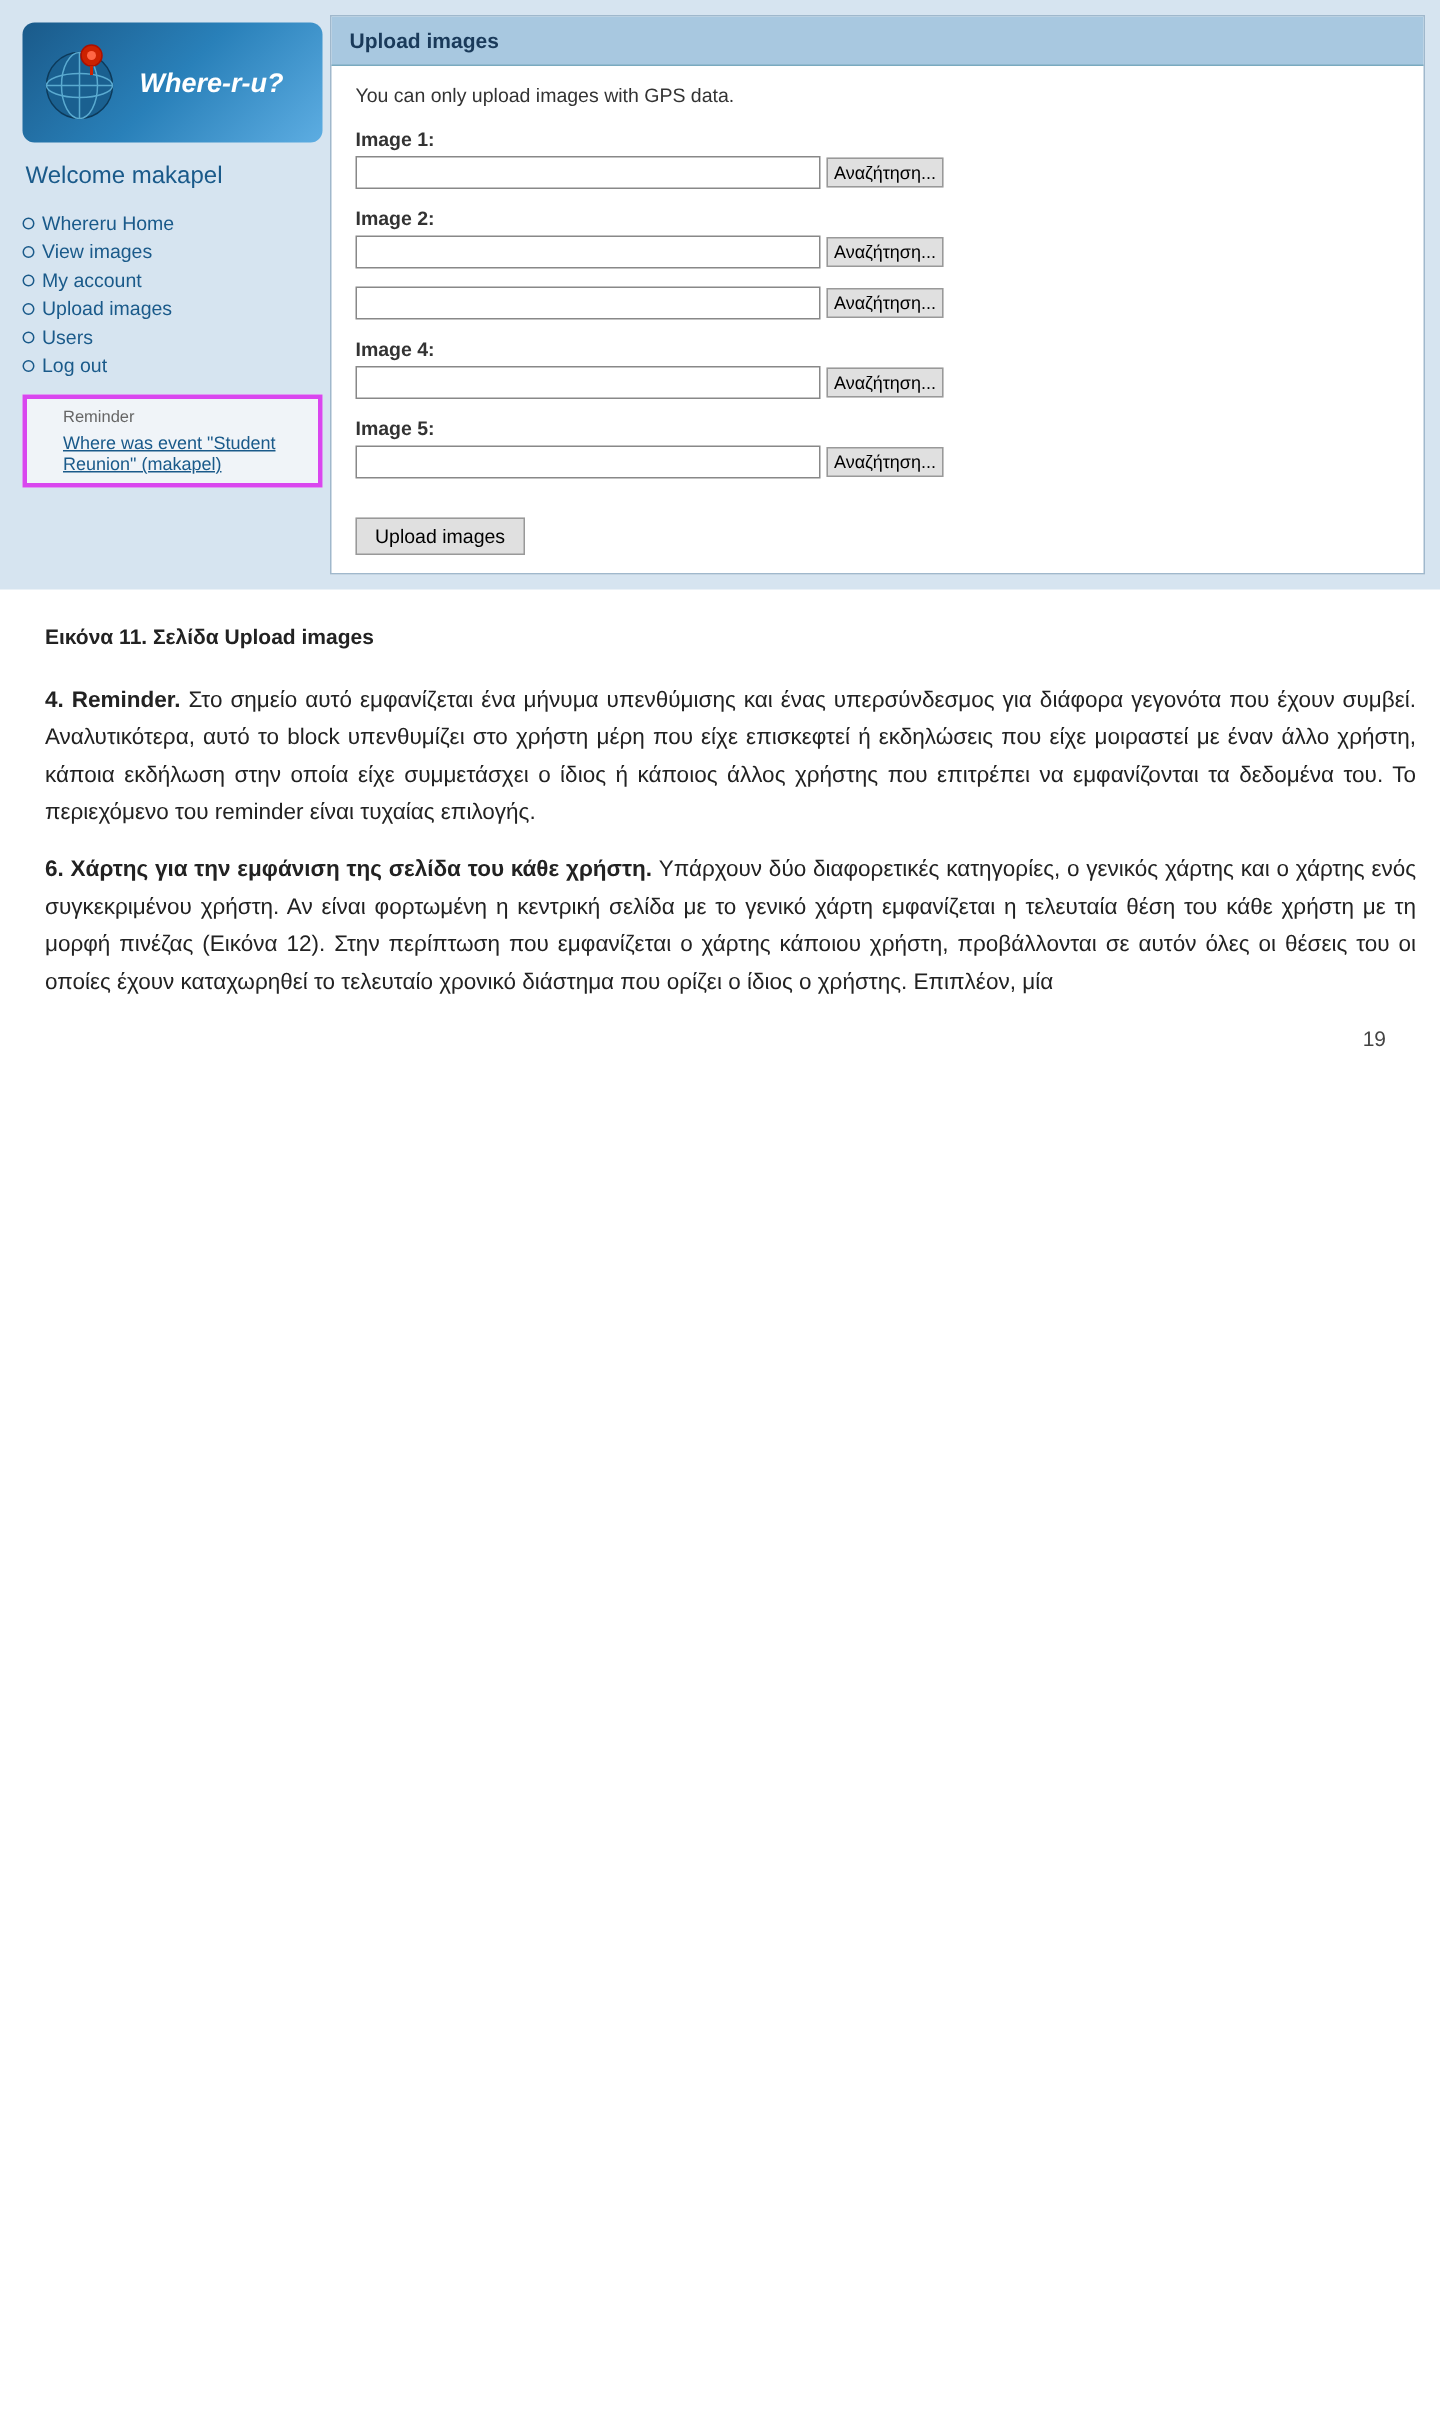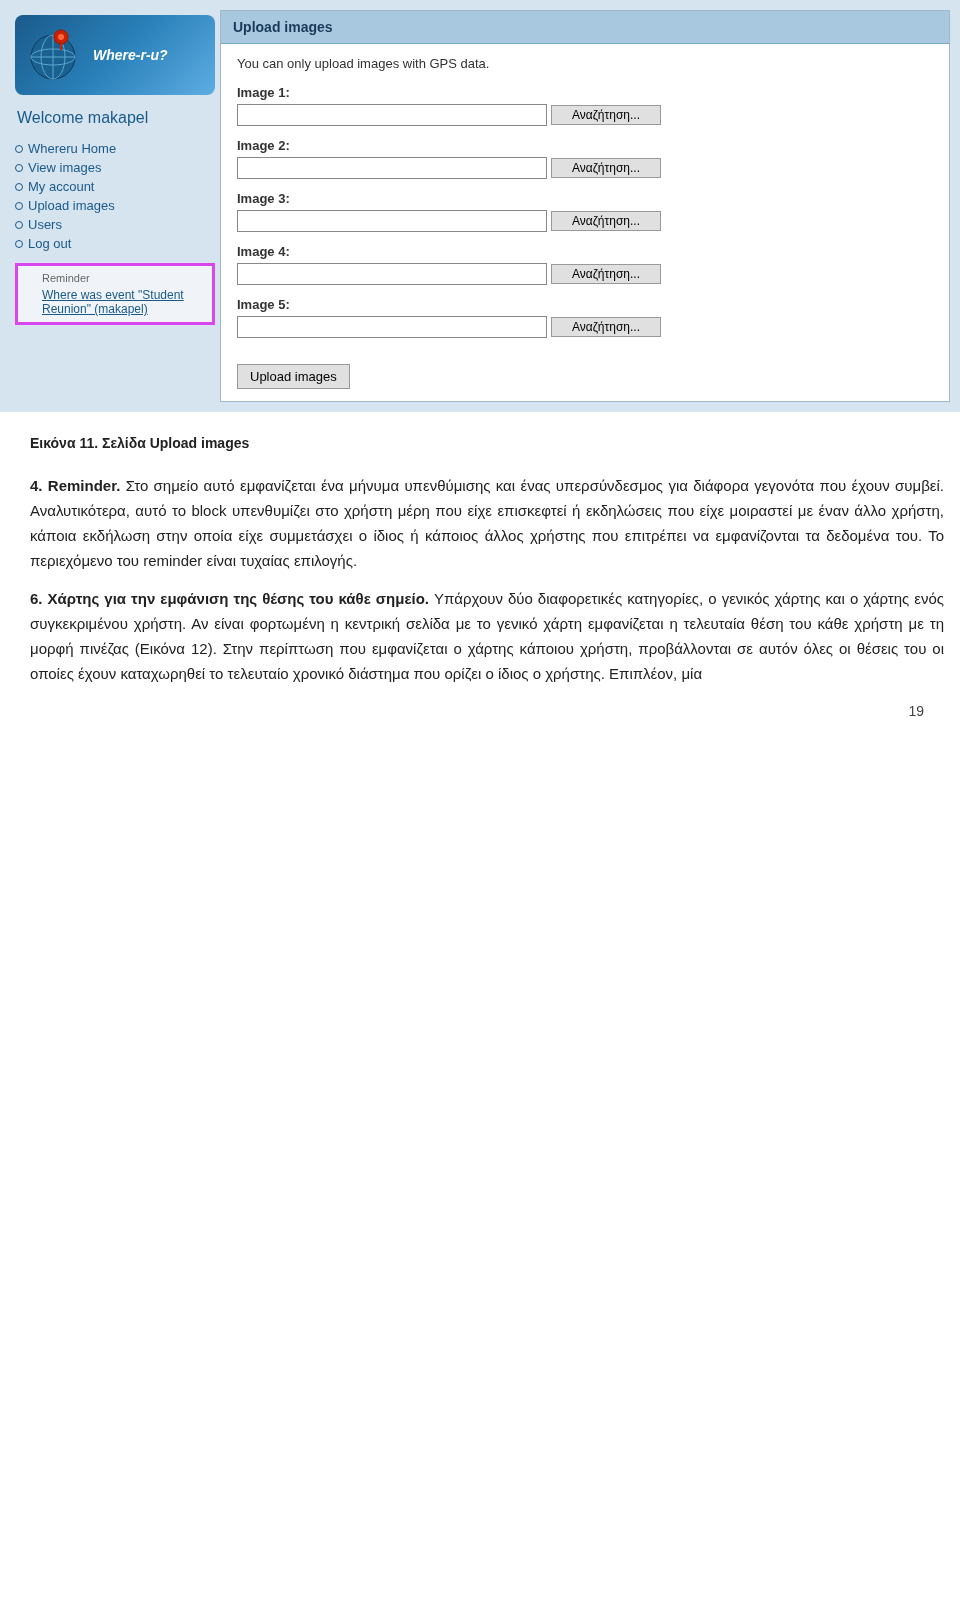--- a/index.html
+++ b/index.html
@@ -40,21 +40,21 @@
     }
 
     .logo-globe {
       width: 60px;
       height: 60px;
       flex-shrink: 0;
     }
 
     .logo-text {
       color: #fff;
-      font-size: 14px;
+      font-size: 18px;
       font-weight: bold;
       font-style: italic;
     }
 
     .welcome-text {
       color: #1a5a8a;
       font-size: 16px;
       font-weight: normal;
       margin-bottom: 8px;
       padding: 4px 2px;
@@ -154,21 +154,21 @@
     .file-text-input {
       width: 310px;
       height: 22px;
       border: 1px solid #888;
       background: #fff;
       padding: 2px 4px;
       font-size: 12px;
     }
 
     .browse-btn {
-      padding: 2px 20px;
+      padding: 2px 4px;
       background: #e0e0e0;
       border: 1px solid #999;
       font-size: 12px;
       cursor: pointer;
       white-space: nowrap;
     }
 
     .upload-btn {
       margin-top: 14px;
       padding: 4px 12px;
@@ -304,21 +304,20 @@
       <div class="image-upload-row">
         <div class="image-label">Image 2:</div>
         <div class="file-input-row">
           <input type="text" class="file-text-input" readonly="" style="">
           <button class="browse-btn">Αναζήτηση...</button>
         </div>
       </div>
 
       
       <div class="image-upload-row">
-        <div class="image-label">Image 3:</div>
         <div class="file-input-row">
           <input type="text" class="file-text-input" readonly="" style="">
           <button class="browse-btn">Αναζήτηση...</button>
         </div>
       </div>
 
       
       <div class="image-upload-row">
         <div class="image-label">Image 4:</div>
         <div class="file-input-row">
@@ -349,19 +348,19 @@
       <span class="doc-number">4. </span>
       <strong>Reminder. </strong>
       <span>Στο σημείο αυτό εμφανίζεται ένα μήνυμα υπενθύμισης και ένας υπερσύνδεσμος για διάφορα γεγονότα που έχουν συμβεί. Αναλυτικότερα, αυτό το block υπενθυμίζει στο χρήστη μέρη που είχε επισκεφτεί ή εκδηλώσεις που είχε μοιραστεί με έναν άλλο χρήστη, κάποια εκδήλωση στην οποία είχε συμμετάσχει ο ίδιος ή κάποιος άλλος χρήστης που επιτρέπει να εμφανίζονται τα δεδομένα του. Το περιεχόμενο του reminder είναι τυχαίας επιλογής.</span>
     </p>
   </div>
 
 
   <div class="doc-numbered">
     <p class="doc-paragraph">
       <span class="doc-number">6. </span>
-      <strong>Χάρτης για την εμφάνιση της θέσης του κάθε σημείο. </strong>
+      <strong>Χάρτης για την εμφάνιση της σελίδα του κάθε χρήστη. </strong>
       <span>Υπάρχουν δύο διαφορετικές κατηγορίες, ο γενικός χάρτης και ο χάρτης ενός συγκεκριμένου χρήστη. Αν είναι φορτωμένη η κεντρική σελίδα με το γενικό χάρτη εμφανίζεται η τελευταία θέση του κάθε χρήστη με τη μορφή πινέζας (Εικόνα 12). Στην περίπτωση που εμφανίζεται ο χάρτης κάποιου χρήστη, προβάλλονται σε αυτόν όλες οι θέσεις του οι οποίες έχουν καταχωρηθεί το τελευταίο χρονικό διάστημα που ορίζει ο ίδιος ο χρήστης. Επιπλέον, μία</span>
     </p>
   </div>
 
   <div class="page-number">19</div>
 </div>
 
 </body></html>

